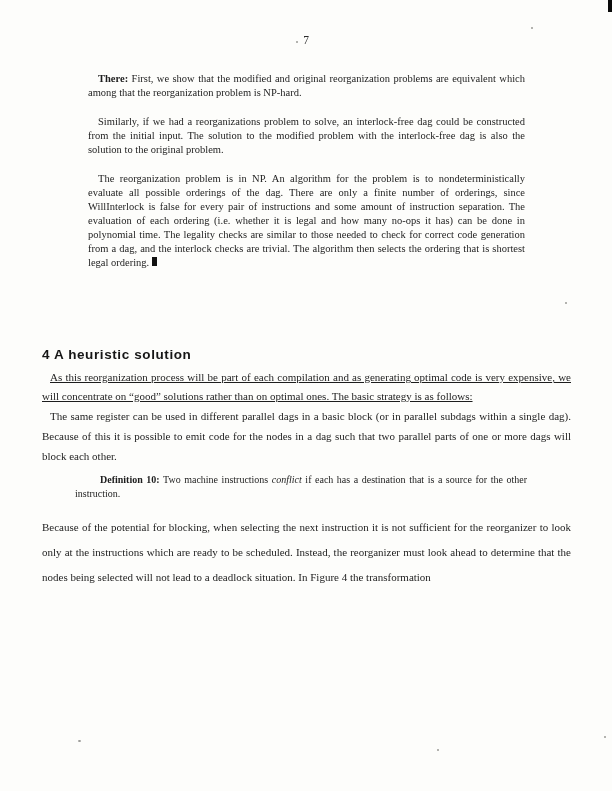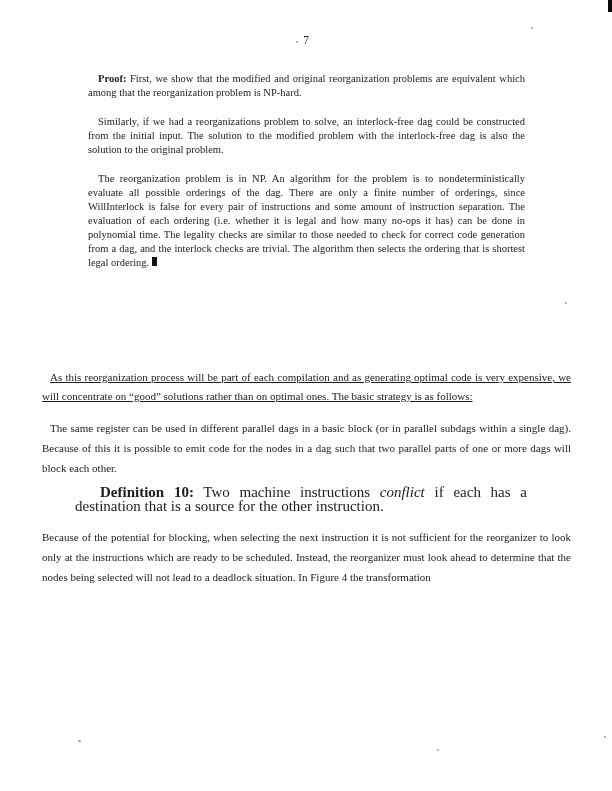--- a/index.html
+++ b/index.html
@@ -84,59 +84,60 @@
     text-indent: 8px;
     text-decoration: underline;
   }
   .step-list { margin: 6px 0 0 43px; }
   .step-item {
     margin: 0 0 14px 0;
     line-height: 13px;
     text-align: left;
   }
   .wide-para {
-    margin: 12px 0 0 0;
+    margin: 0 0 0 0;
     line-height: 20px;
     text-indent: 8px;
   }
   .defs { margin-top: 7px; }
   .def-para {
     margin: 0 0 8px 33px;
     width: 452px;
-    font-size: 15px;
+    font-size: 10px;
     line-height: 14px;
     text-indent: 25px;
   }
   .italic { font-style: italic; }
   .blocking-para {
     margin: 14px 0 0 0;
-    line-height: 20px;
+    line-height: 25px;
   }
 </style>
 </head>
 <body>
 
 <div class="sheet">
 
   <div class="corner-mark"></div>
   <div class="speckle" style="left:296px; top:41px; width:2px; height:2px;"></div>
   <div class="speckle" style="left:531px; top:27px; width:2px; height:2px;"></div>
   <div class="speckle" style="left:565px; top:302px; width:2px; height:2px;"></div>
   <div class="speckle" style="left:78px; top:740px; width:3px; height:2px;"></div>
   <div class="speckle" style="left:437px; top:749px; width:2px; height:2px;"></div>
   <div class="speckle" style="left:604px; top:736px; width:2px; height:2px;"></div>
 
   <div class="page-number">7</div>
 
   <div class="proof-block">
-    <p><span class="bold">Proof:</span><span> First, we show that the modified and original reorganization problems are equivalent which among that the reorganization problem is NP-hard.</span></p>
+    <p><span class="bold">There:</span><span> First, we show that the modified and original reorganization problems are equivalent which among that the reorganization problem is NP-hard.</span></p>
     <p><span>Similarly, if we had a reorganizations problem to solve, an interlock-free dag could be constructed from the initial input. The solution to the modified problem with the interlock-free dag is also the solution to the original problem.</span></p>
     <p><span>The reorganization problem is in NP. An algorithm for the problem is to nondeterministically evaluate all possible orderings of the dag. There are only a finite number of orderings, since WillInterlock is false for every pair of instructions and some amount of instruction separation. The evaluation of each ordering (i.e. whether it is legal and how many no-ops it has) can be done in polynomial time. The legality checks are similar to those needed to check for correct code generation from a dag, and the interlock checks are trivial. The algorithm then selects the ordering that is shortest legal ordering.</span><span class="qed"></span></p>
   </div>
 
+  <h2 class="section-heading">4 A heuristic solution</h2>
 
   <div class="lower-block">
     <p class="intro-para">As this reorganization process will be part of each compilation and as generating optimal code is very expensive, we will concentrate on “good” solutions rather than on optimal ones. The basic strategy is as follows:</p>
 
 
     <p class="wide-para">The same register can be used in different parallel dags in a basic block (or in parallel subdags within a single dag).  Because of this it is possible to emit code for the nodes in a dag such that two parallel parts of one or more dags will block each other.</p>
 
     <div class="defs">
       <p class="def-para"><span class="bold">Definition 10:</span><span> Two machine instructions </span><span class="italic">conflict</span><span> if each has a destination that is a source for the other instruction.</span></p>
     </div>

